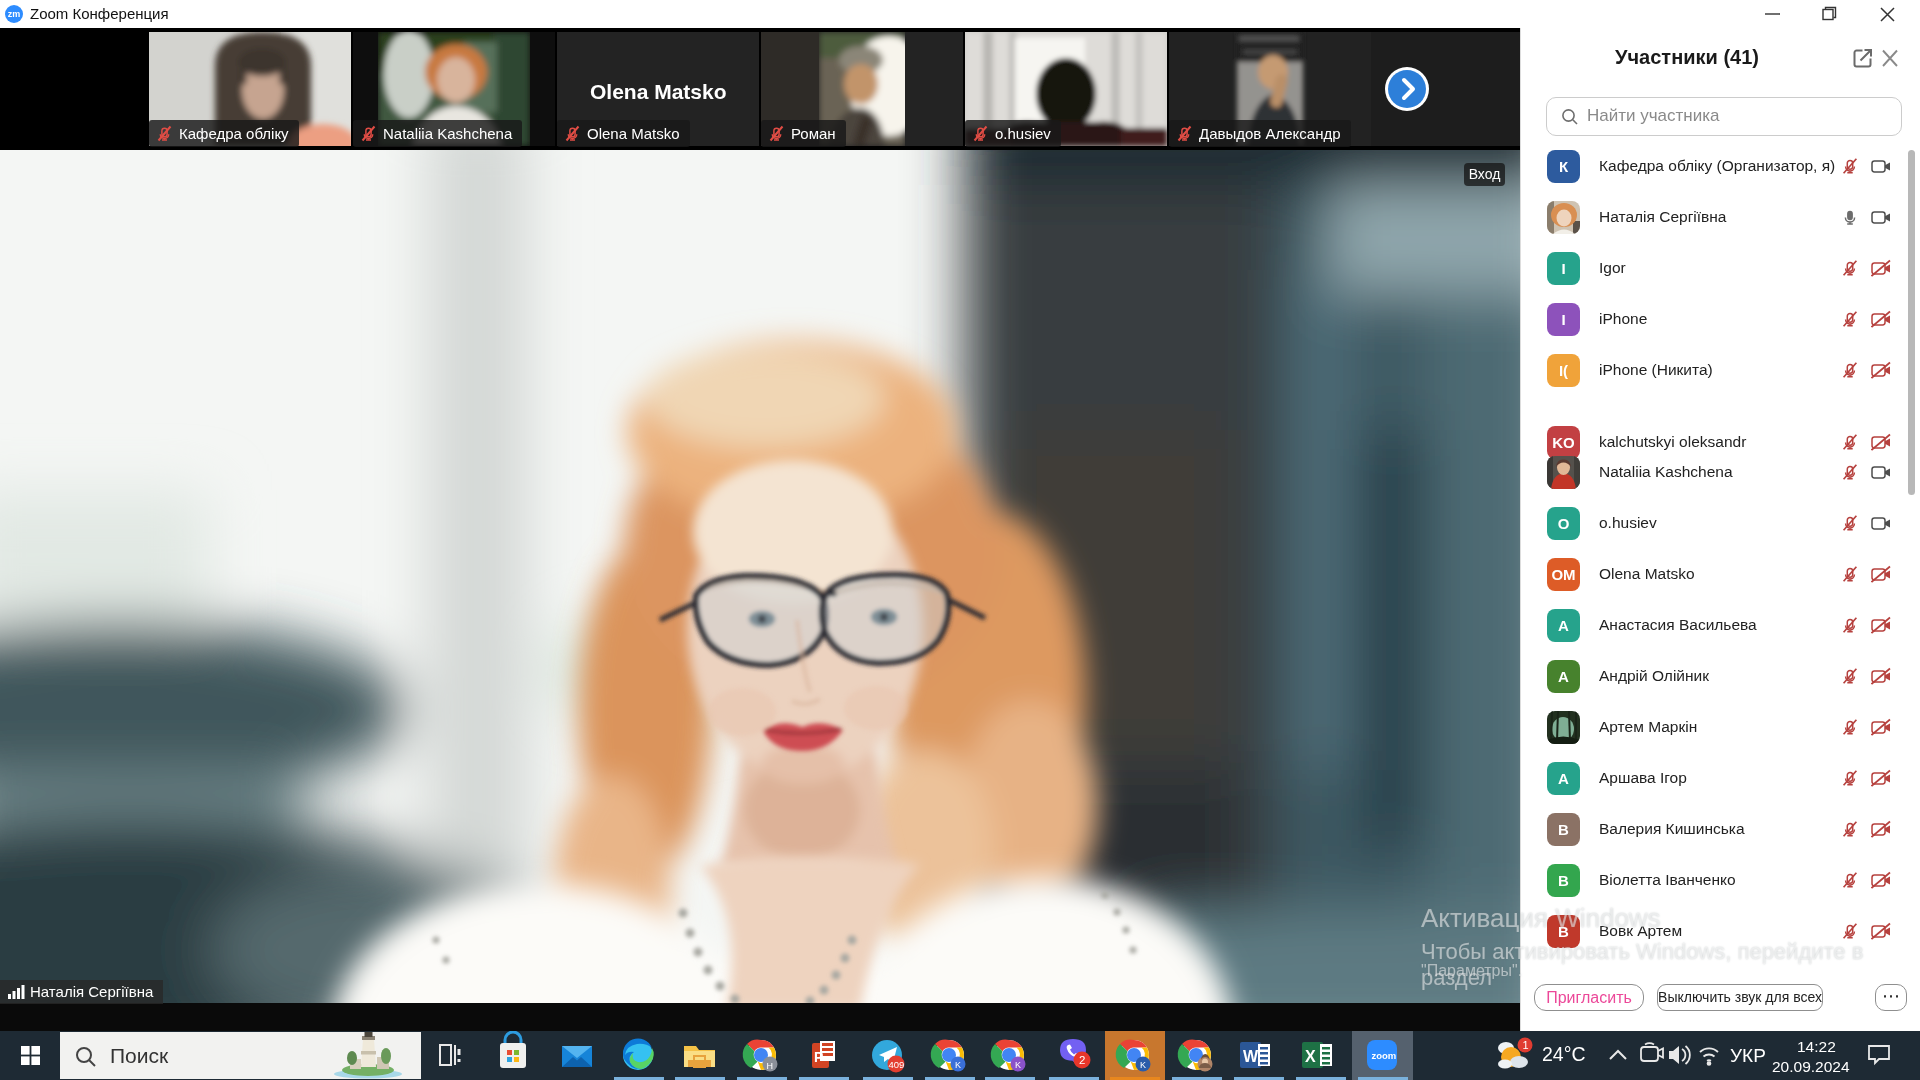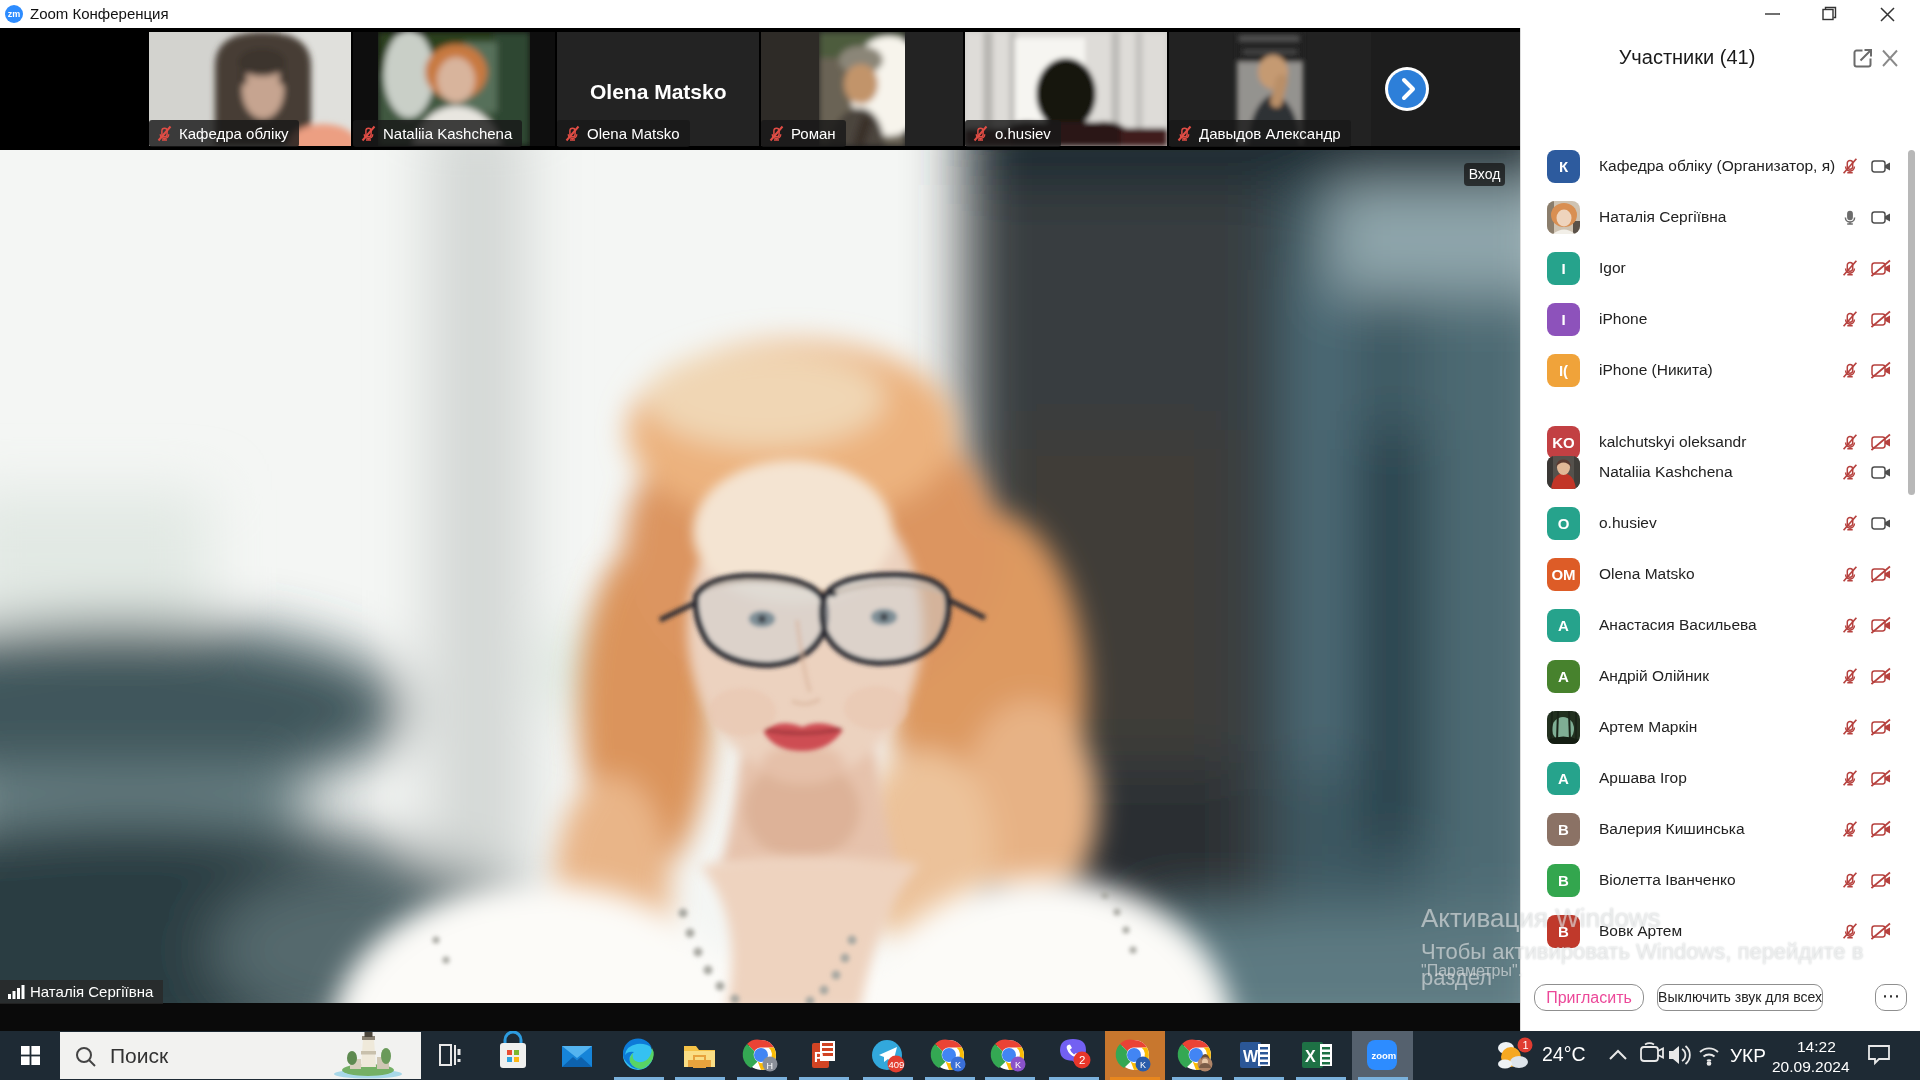--- a/index.html
+++ b/index.html
@@ -290,26 +290,33 @@
             <rect x="1" y="4" width="13" height="11" rx="2.4" fill="none" stroke="#4e4e4e" stroke-width="1.5"></rect>
             <path d="M14 8.2 L19 5.4 V13.6 L14 10.8 Z" fill="#4e4e4e"></path>
           </g>
 <g id="rcam">
             <rect x="1" y="4" width="13" height="11" rx="2.4" fill="none" stroke="#b6413e" stroke-width="1.5"></rect>
             <path d="M14 8.2 L19 5.4 V13.6 L14 10.8 Z" fill="#b6413e"></path>
             <line x1="0.5" y1="17" x2="19" y2="1.5" stroke="#b6413e" stroke-width="1.7"></line>
           </g>
 </defs>
       </svg>
-<div class="abs" style="left:86px;top:18px;width:160px;text-align:center;font-size:20px;font-weight:normal;color:#1a1a1a">Участники (41)</div>
+<div class="abs" style="left:86px;top:18px;width:160px;text-align:center;font-size:20px;font-weight:bold;color:#1a1a1a">Участники (41)</div>
 <svg class="abs" style="left:331px;top:20px" width="48" height="21" viewBox="0 0 48 21">
 <path d="M10.5 2.5 H4.5 a2 2 0 0 0 -2 2 v12 a2 2 0 0 0 2 2 h12 a2 2 0 0 0 2 -2 V10.5" fill="none" stroke="#6b6b6b" stroke-width="2"></path>
 <path d="M8.5 12.5 L18.5 2.5 M12.5 2 h6.5 v6.5" fill="none" stroke="#6b6b6b" stroke-width="2"></path>
 <path d="M31 2.5 L45 18 M45 2.5 L31 18" stroke="#8a8a8a" stroke-width="1.9"></path>
 </svg>
+<div class="abs" style="left:25px;top:69px;width:356px;height:39px;border:1px solid #ccc;border-radius:10px;background:#fff">
+  <svg class="abs" style="left:14px;top:10px" width="18" height="18" viewBox="0 0 18 18">
+          <circle cx="7.5" cy="7.5" r="5.6" fill="none" stroke="#6e6e6e" stroke-width="1.6"></circle>
+          <line x1="11.8" y1="11.8" x2="16" y2="16" stroke="#6e6e6e" stroke-width="1.6"></line>
+        </svg>
+  <div class="abs" style="left:40px;top:8px;font-size:17px;color:#8a8a8a">Найти участника</div>
+</div>
 <div id="plist">
 <div class="prow" style="top:113px">
           <div class="pav" style="background:#2d5b9e">К</div>
           <div class="pname">Кафедра обліку (Организатор, я)</div>
           <svg class="pmic" viewBox="0 0 18 18">
             <use href="#rmic"></use>
           </svg>
           <svg class="pcam" viewBox="0 0 20 18">
             <use href="#dcam"></use>
           </svg>

